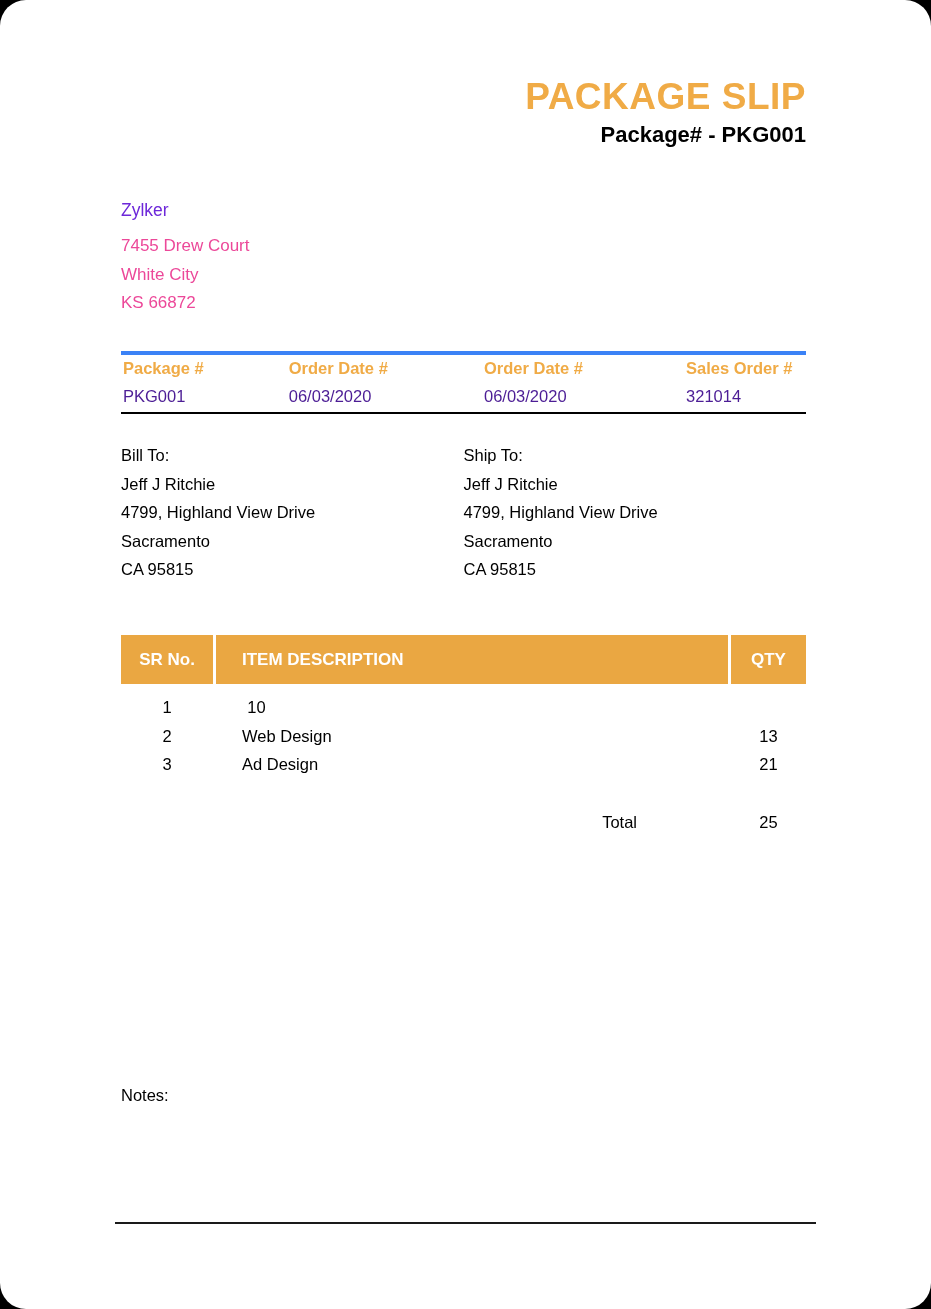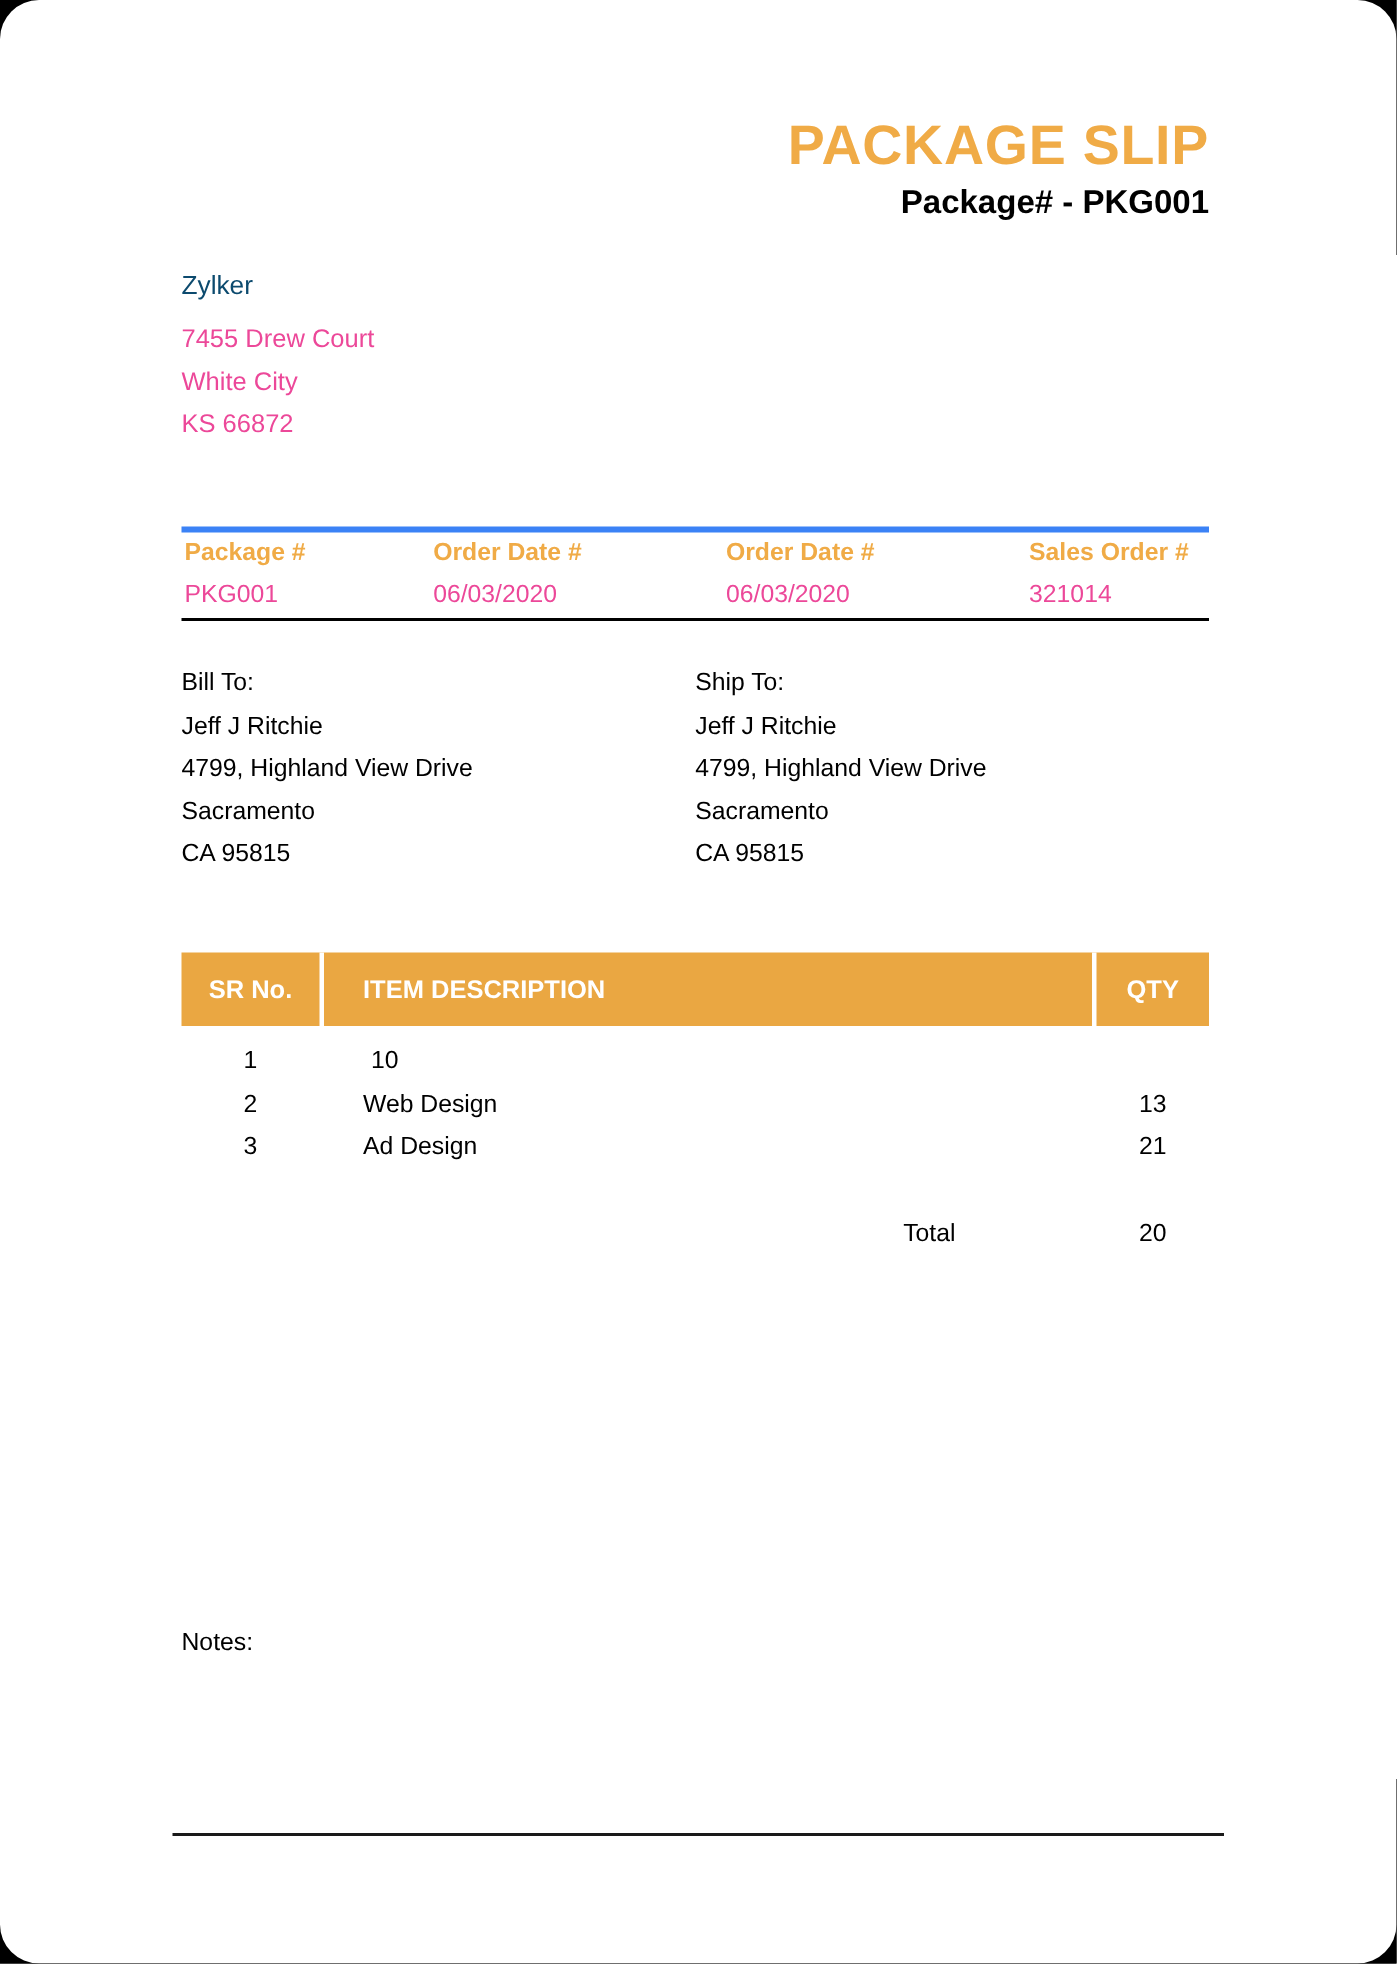--- a/index.html
+++ b/index.html
@@ -38,22 +38,23 @@
     text-align: right;
   }
   
   .company {
     position: absolute;
     top: 180px;
     left: 121px;
   }
   .company-name {
     font-size: 17.5px;
-    color: #0c4a6e;
+    color: #6d28d9;
     margin-bottom: 11px;
+    margin-top: 20px;
   }
   .company-addr {
     font-size: 17px;
     line-height: 28.6px;
     color: #ec4899;
   }
   
   .info-table {
     position: absolute;
     top: 351px;
@@ -70,21 +71,21 @@
   .info-cell.c2 { width: 29.5%; }
   .info-cell.c3 { width: 17.8%; }
   .info-head .info-cell {
     font-size: 16.5px;
     font-weight: bold;
     color: var(--accent, #F0AB46);
     padding-bottom: 9px;
   }
   .info-vals .info-cell {
     font-size: 16.5px;
-    color: #ec4899;
+    color: #4c1d95;
   }
   
   .addresses {
     position: absolute;
     top: 441px;
     left: 121px;
     width: 685px;
     display: flex;
   }
   .addr-block { width: 425px; }
@@ -224,21 +225,21 @@
         <div class="col-sep"></div>
         <div class="col-desc">Ad Design</div>
         <div class="col-sep"></div>
         <div class="col-qty">21</div>
       </div>
     </div>
 
     <div class="total-row">
       <div class="col-sr"></div>
       <div class="total-label">Total</div>
-      <div class="col-qty">20</div>
+      <div class="col-qty">25</div>
     </div>
   </div>
 
   <div class="notes">Notes:</div>
 
   <div class="bottom-rule"></div>
 
 </div>
 
 </body></html>

